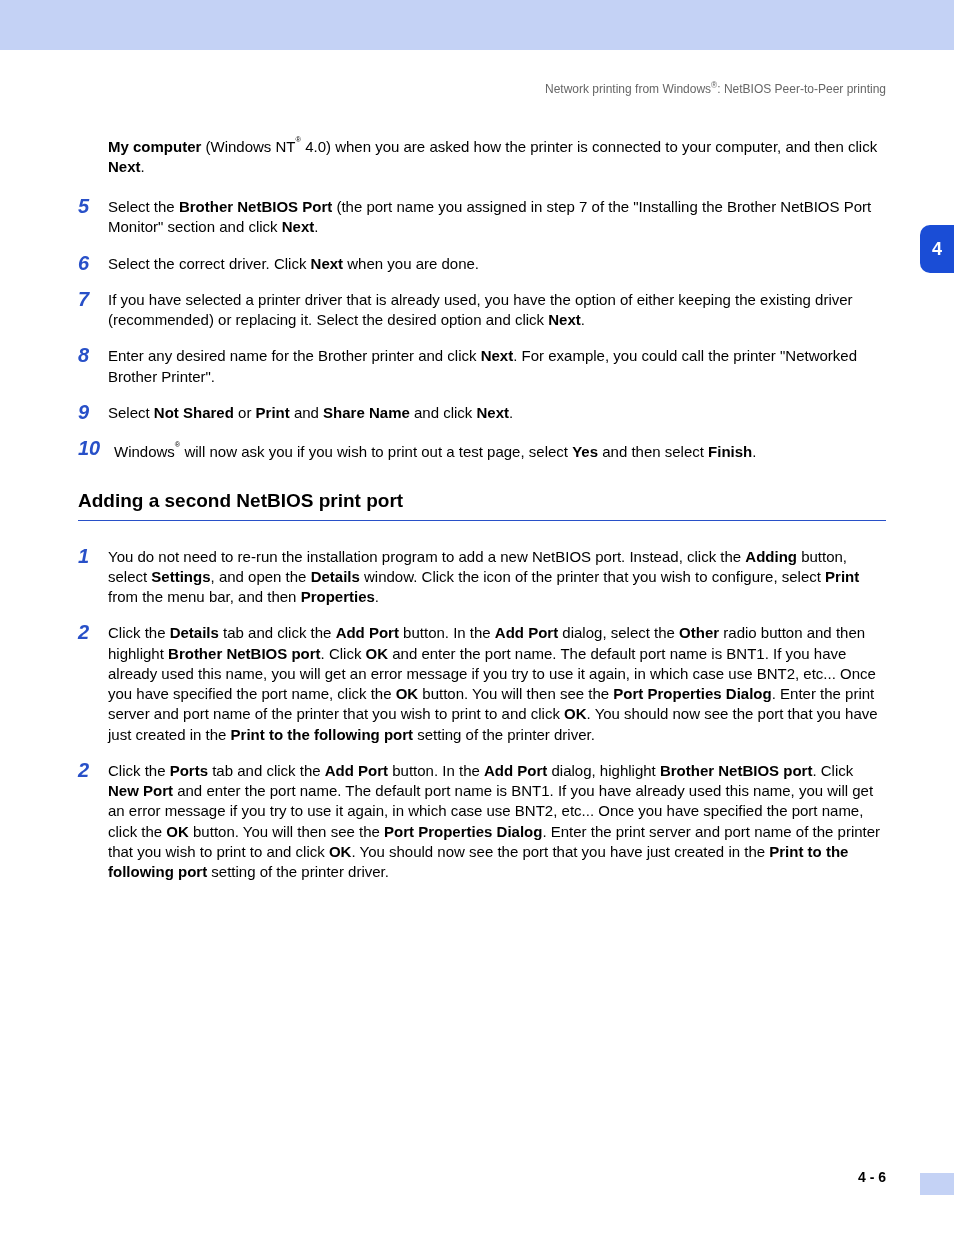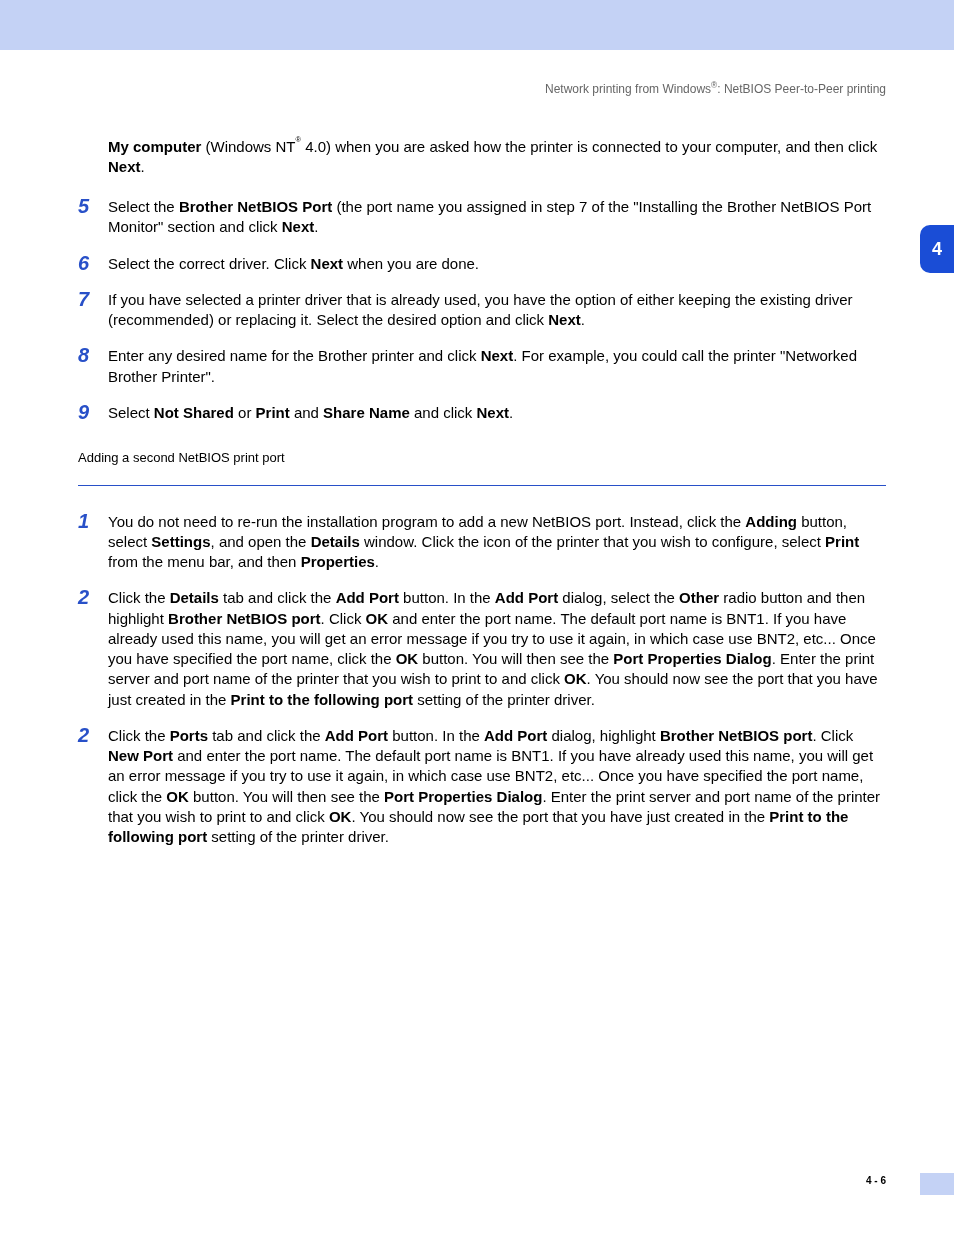--- a/index.html
+++ b/index.html
@@ -60,42 +60,42 @@
   }
   .step-num.wide { min-width: 36px; }
   .step-body {
     flex: 1;
     padding-top: 2px;
   }
   .para {
     margin: 16px 0;
   }
   .section-h {
-    font-size: 13px;
-    font-weight: normal;
+    font-size: 19px;
+    font-weight: bold;
     margin-top: 26px;
-    margin-bottom: 18px;
+    margin-bottom: 6px;
   }
   .section-rule {
     border: none;
     border-top: 1px solid #2850c8;
     margin-bottom: 24px;
   }
   .sub-h {
     font-weight: bold;
     font-size: 16px;
     margin: 18px 0 14px 0;
   }
   b { font-weight: bold; }
   .footer-num {
     position: absolute;
     bottom: 48px;
     right: 68px;
     font-weight: bold;
-    font-size: 10px;
+    font-size: 14px;
   }
   .footer-mark {
     position: absolute;
     bottom: 40px;
     right: 0;
     width: 34px;
     height: 22px;
     background: #c4d2f5;
   }
 </style>
@@ -133,20 +133,24 @@
         <div class="step-body">If you have selected a printer driver that is already used, you have the option of either keeping the existing driver (recommended) or replacing it. Select the desired option and click <b>Next</b>.</div>
       </div>
       <div class="step">
         <div class="step-num">8</div>
         <div class="step-body">Enter any desired name for the Brother printer and click <b>Next</b>. For example, you could call the printer "Networked Brother Printer".</div>
       </div>
       <div class="step">
         <div class="step-num">9</div>
         <div class="step-body">Select <b>Not Shared</b> or <b>Print</b> and <b>Share Name</b> and click <b>Next</b>.</div>
       </div>
+      <div class="step">
+        <div class="step-num wide">10</div>
+        <div class="step-body">Windows<span class="sup"><span class="sup">®</span></span> will now ask you if you wish to print out a test page, select <b>Yes</b> and then select <b>Finish</b>.</div>
+      </div>
     </div>
 
 
   <h2 class="section-h">Adding a second NetBIOS print port</h2>
   <hr class="section-rule">
 
   <div class="step">
     <div class="step-num">1</div>
     <div class="step-body">You do not need to re-run the installation program to add a new NetBIOS port. Instead, click the <b>Adding</b> button, select <b>Settings</b>, and open the <b>Details</b> window. Click the icon of the printer that you wish to configure, select <b>Print</b> from the menu bar, and then <b>Properties</b>.</div>
   </div>

